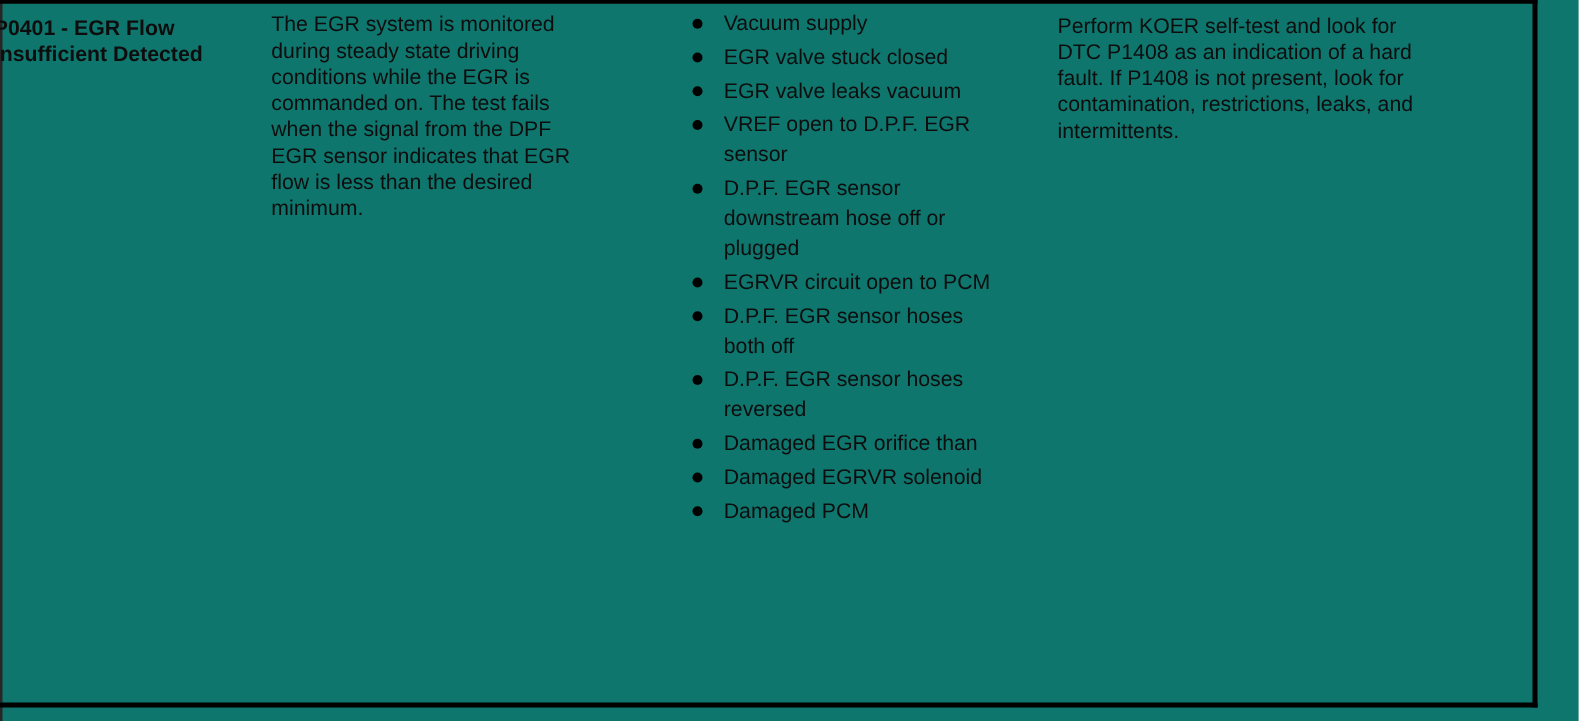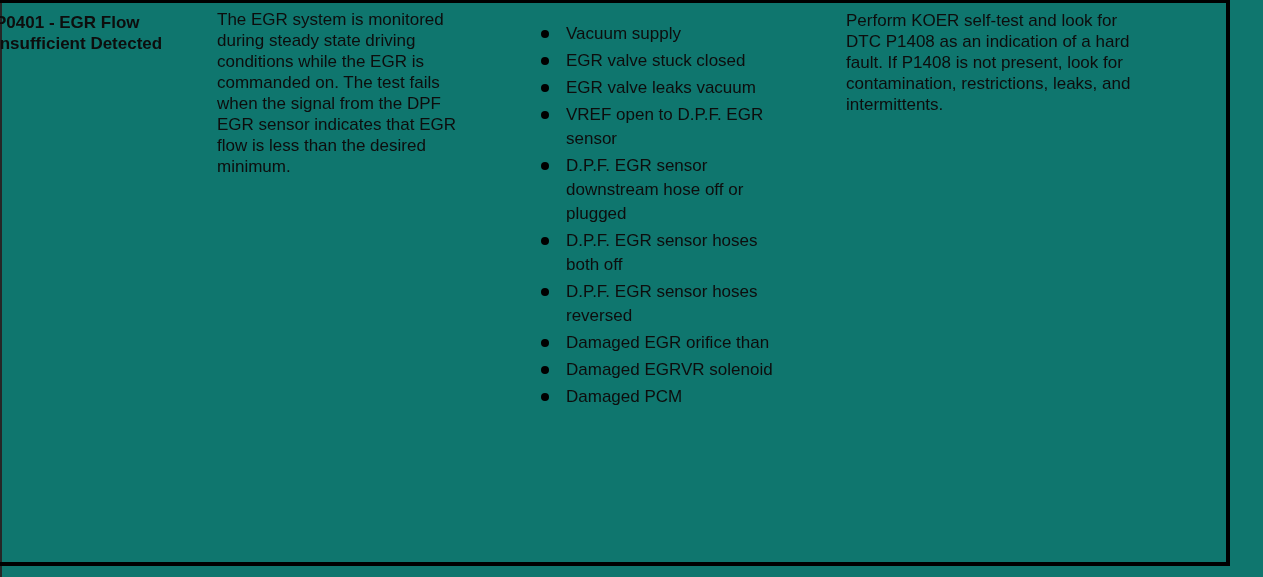--- a/index.html
+++ b/index.html
@@ -44,22 +44,22 @@
   }
 
   .cell-desc {
     left: 210px; width: 300px;
     padding: 6px 0 0 7px;
     line-height: 21px;
     white-space: pre;
   }
 
   .cell-causes {
-    left: 519px; width: 321px;
-    padding: 19px 0 0 21px;
+    left: 532px; width: 321px;
+    padding: 4px 0 0 21px;
     box-sizing: border-box;
   }
   .causes-list {
     list-style: none;
     margin: 0; padding: 0;
   }
   .causes-list li {
     display: flex;
     align-items: flex-start;
     margin: 0 0 3px 0;
@@ -139,20 +139,24 @@
 sensor</span>
         </li>
         <li>
           <span class="bullet"></span>
           <span class="cause-text">D.P.F. EGR sensor
 downstream hose off or
 plugged</span>
         </li>
         <li>
           <span class="bullet"></span>
+          <span class="cause-text">EGRVR circuit open to PCM</span>
+        </li>
+        <li>
+          <span class="bullet"></span>
           <span class="cause-text">D.P.F. EGR sensor hoses
 both off</span>
         </li>
         <li>
           <span class="bullet"></span>
           <span class="cause-text">D.P.F. EGR sensor hoses
 reversed</span>
         </li>
         <li>
           <span class="bullet"></span>

